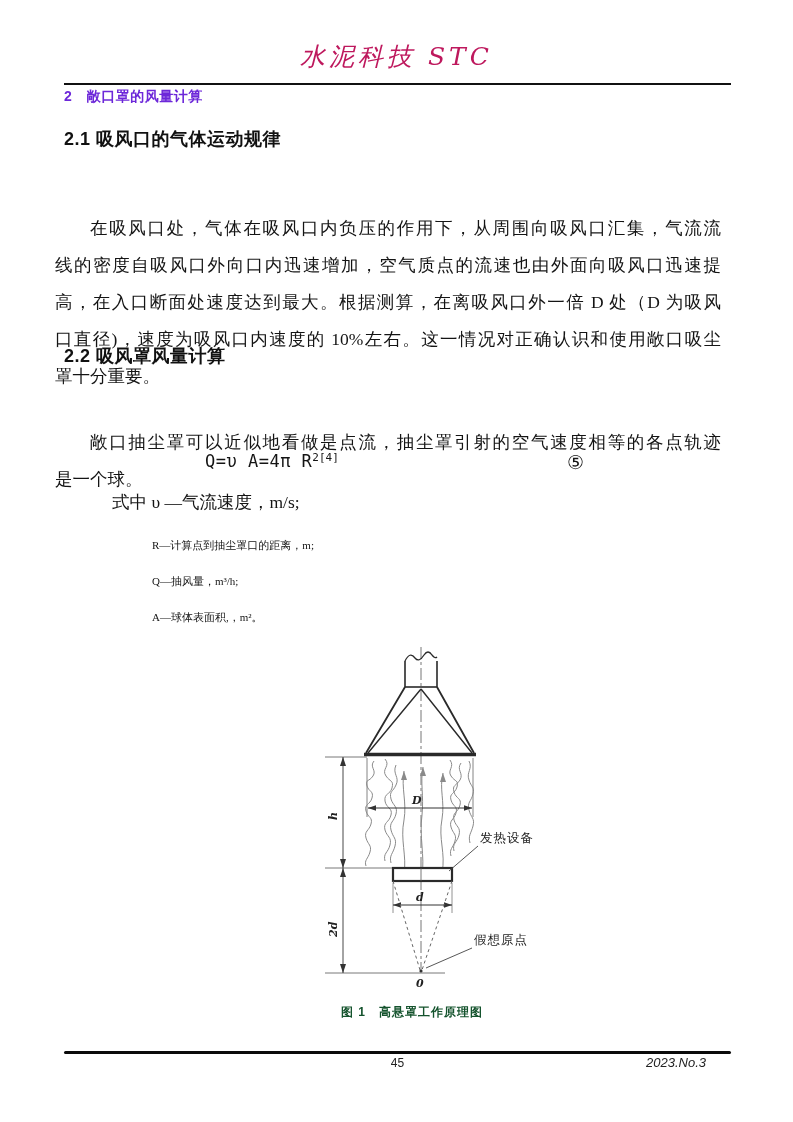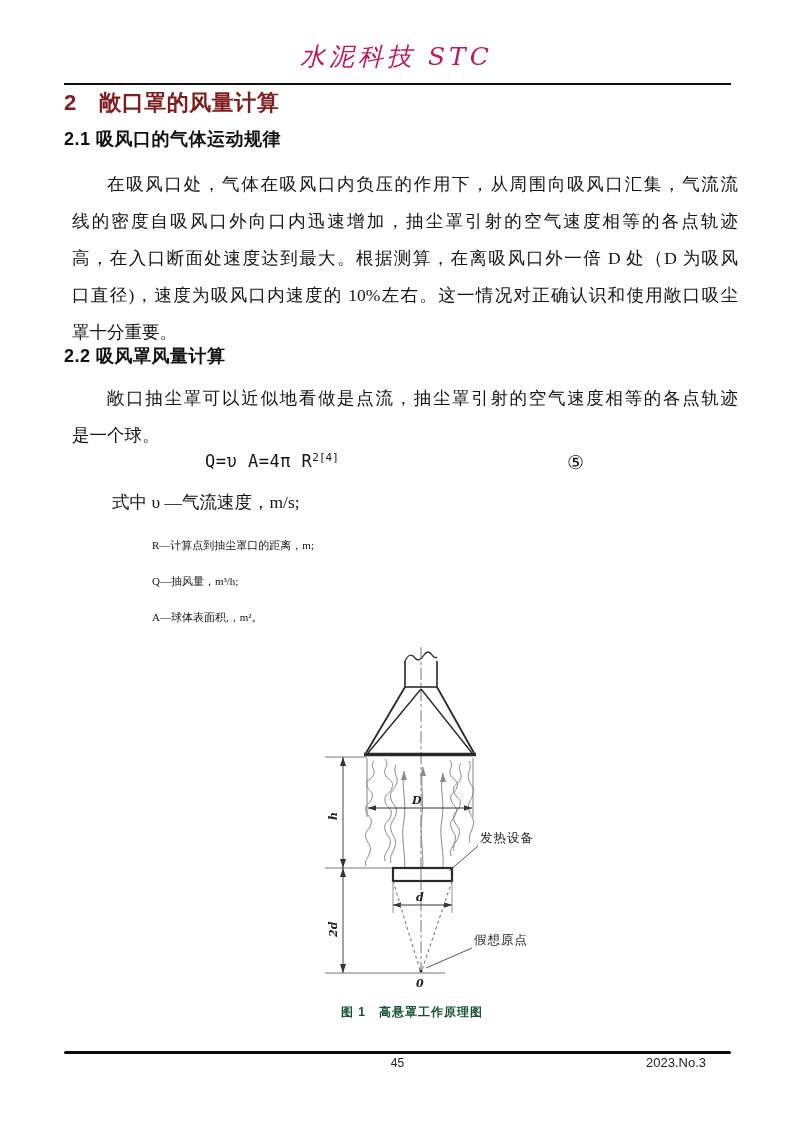--- a/index.html
+++ b/index.html
@@ -19,34 +19,34 @@
     font-style:italic;
     font-size:25px;letter-spacing:4px;color:#be185d;
   }
   .header-rule{
     position:absolute;left:64px;right:62px;top:83px;
     height:2px;background:#111;
   }
   .h1{
     position:absolute;left:64px;top:88px;
     font-family:"Liberation Sans","DejaVu Sans",sans-serif;
-    font-weight:700;font-size:22px;color:#7f1d1d;
+    font-weight:700;font-size:14px;color:#6d28d9;
     letter-spacing:0.5px;
   }
   .h2{
     position:absolute;left:64px;
     font-family:"Liberation Sans","DejaVu Sans",sans-serif;
     font-weight:700;font-size:18px;color:#111;
     letter-spacing:0.5px;
   }
   .h2a{top:127px;}
   .h2b{top:344px;}
   .para{
-    position:absolute;left:72px;width:666px;
-    font-size:17.5px;line-height:37px;color:#141414;
+    position:absolute;left:55px;width:666px;
+    font-size:17.5px;line-height:37px;color:#141414;margin-top:44px;
   }
   .para1{top:166px;}
   .para2{top:380px;}
   .pline{height:37px;overflow:hidden;}
   .pline.just{text-align:justify;text-align-last:justify;}
   .pline.first{padding-left:35px;}
   .eq-row{position:absolute;left:0;top:451px;width:100%;height:28px;}
   .eq{
     position:absolute;left:205px;top:0;
     font-family:"DejaVu Sans Mono","Liberation Mono",monospace;
@@ -78,40 +78,40 @@
   }
   .page-number{
     position:absolute;left:64px;right:62px;top:1056px;
     text-align:center;
     font-family:"Liberation Sans","DejaVu Sans",sans-serif;
     font-size:12px;color:#222;
   }
   .issue-number{
     position:absolute;right:87px;top:1055px;
     font-family:"Liberation Sans","DejaVu Sans",sans-serif;
-    font-size:13px;color:#222;
+    font-size:13px;color:#222;font-style:italic;
   }
   svg text{fill:#222;}
   .cjk-label{font-size:12.5px;letter-spacing:1px;}
   .dim-label{font-family:"DejaVu Serif",serif;font-style:italic;font-weight:700;font-size:11px;}
 </style>
 </head>
 <body>
 
 <div class="page">
 
   <div class="journal-title">水泥科技 STC</div>
   <div class="header-rule"></div>
 
   <div class="h1">2　敞口罩的风量计算</div>
   <div class="h2 h2a">2.1 吸风口的气体运动规律</div>
 
   <div class="para para1">
     <div class="pline first just">在吸风口处，气体在吸风口内负压的作用下，从周围向吸风口汇集，气流流</div>
-    <div class="pline just">线的密度自吸风口外向口内迅速增加，抽尘罩引射的空气速度相等的各点轨迹</div>
+    <div class="pline just">线的密度自吸风口外向口内迅速增加，空气质点的流速也由外面向吸风口迅速提</div>
     <div class="pline just">高，在入口断面处速度达到最大。根据测算，在离吸风口外一倍 D 处（D 为吸风</div>
     <div class="pline just">口直径)，速度为吸风口内速度的 10%左右。这一情况对正确认识和使用敞口吸尘</div>
     <div class="pline">罩十分重要。</div>
   </div>
 
   <div class="h2 h2b">2.2 吸风罩风量计算</div>
 
   <div class="para para2">
     <div class="pline first just">敞口抽尘罩可以近似地看做是点流，抽尘罩引射的空气速度相等的各点轨迹</div>
     <div class="pline">是一个球。</div>

